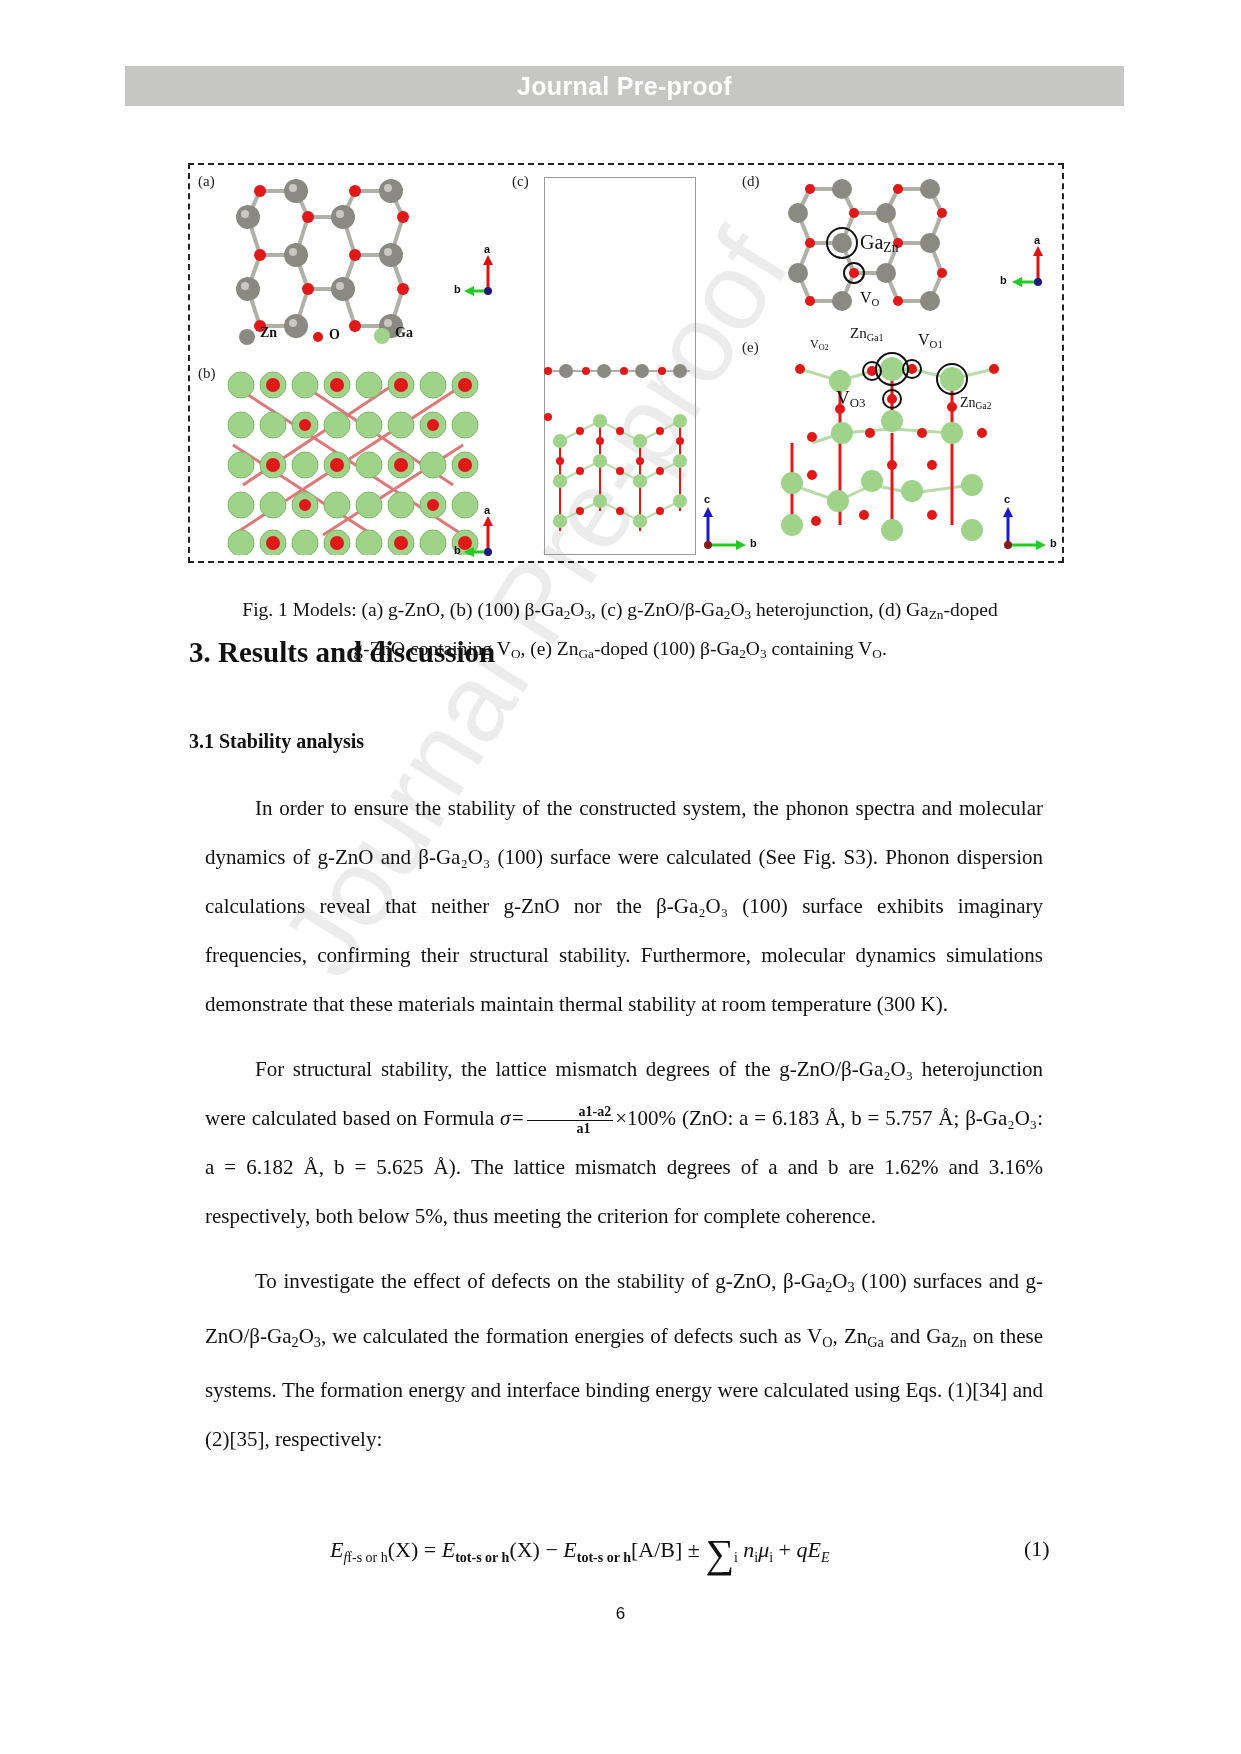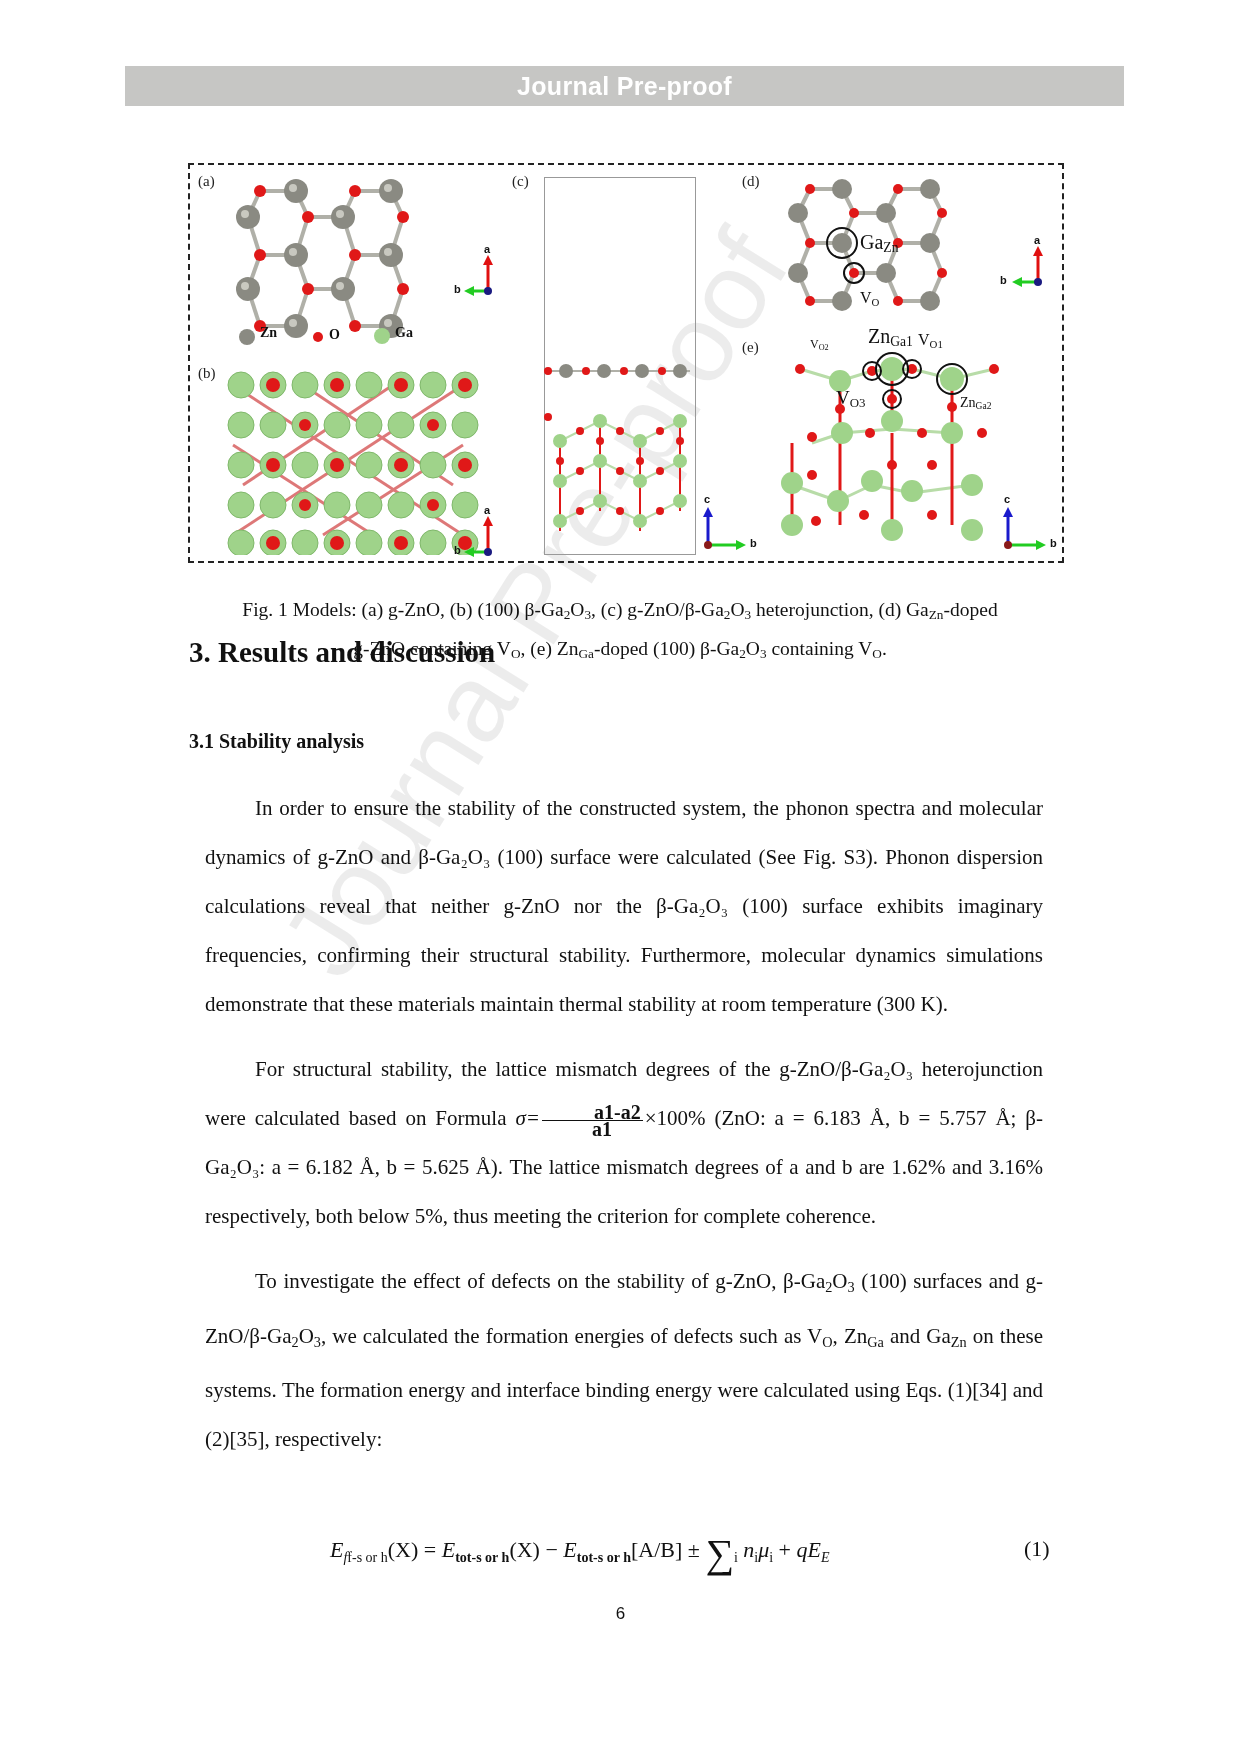--- a/index.html
+++ b/index.html
@@ -15,21 +15,21 @@
   .figure-box { position: absolute; left: 188px; top: 163px; width: 876px; height: 400px;
          border: 2px dashed #222; box-sizing: border-box; }
   .panel { position: absolute; }
   .panel-label { position: absolute; font-size: 15px; color: #222; }
   .caption { position: absolute; left: 160px; width: 920px; text-align: center; font-size: 19.5px; line-height: 24px; margin-top: 15px; }
   .sub { font-size: 0.68em; vertical-align: -0.25em; }
   .h2 { position: absolute; left: 189px; top: 636px; font-size: 29px; font-weight: bold; }
   .h3 { position: absolute; left: 189px; top: 730px; font-size: 20px; font-weight: bold; }
   .body-text { position: absolute; left: 189px; width: 870px; font-size: 21px; line-height: 49px; text-align: justify; }
   .para { margin: 16px; text-indent: 50px; text-align: justify; text-align-last: left; }
-  .frac { display: inline-block; vertical-align: middle; text-align: left; font-size: 20px; line-height: 16px; font-weight: bold; margin: 0 2px; }
+  .frac { display: inline-block; vertical-align: middle; text-align: left; font-size: 14px; line-height: 16px; font-weight: bold; margin: 0 2px; }
   .frac .num { display: block; border-bottom: 1.5px solid #111; padding: 0 2px; }
   .frac .den { display: block; }
   .equation { position: absolute; left: 330px; top: 1530px; font-size: 22px; white-space: nowrap; }
   .equation i { font-style: italic; }
   .eq-sub { font-size: 14px; vertical-align: -5px; }
   .sigma-big { font-size: 40px; vertical-align: -10px; }
   .eq-number { position: absolute; left: 1024px; top: 1536px; font-size: 22px; }
   .page-number { position: absolute; left: 0; width: 1241px; top: 1604px; text-align: center;
          font-family: "Liberation Sans", "DejaVu Sans", sans-serif; font-size: 17px; }
   .axis-label { font-family: "Liberation Sans", "DejaVu Sans", sans-serif; font-weight: bold; font-size: 11px; }
@@ -444,21 +444,21 @@
       </g>
       <circle cx="100" cy="46" r="9" fill="none" stroke="#111" stroke-width="2"></circle>
       <circle cx="120" cy="44" r="16" fill="none" stroke="#111" stroke-width="2"></circle>
       <circle cx="140" cy="44" r="9" fill="none" stroke="#111" stroke-width="2"></circle>
       <circle cx="120" cy="74" r="9" fill="none" stroke="#111" stroke-width="2"></circle>
       <circle cx="180" cy="54" r="15" fill="none" stroke="#111" stroke-width="2"></circle>
     </svg>
     <span style="position:absolute;left:68px;top:12px;font-size:12px;">
       <span>V</span><span class="sub">O2</span>
     </span>
-    <span style="position:absolute;left:126px;top:0px;font-size:20px;text-align:center;">
+    <span style="position:absolute;left:108px;top:0px;font-size:15px;text-align:center;">
       <span>Zn</span><span class="sub">Ga1</span>
     </span>
     <span style="position:absolute;left:176px;top:6px;font-size:16px;">
       <span>V</span><span class="sub">O1</span>
     </span>
     <span style="position:absolute;left:94px;top:62px;font-size:19px;">
       <span>V</span><span class="sub">O3</span>
     </span>
     <span style="position:absolute;left:218px;top:70px;font-size:14px;">
       <span>Zn</span><span class="sub">Ga2</span>

